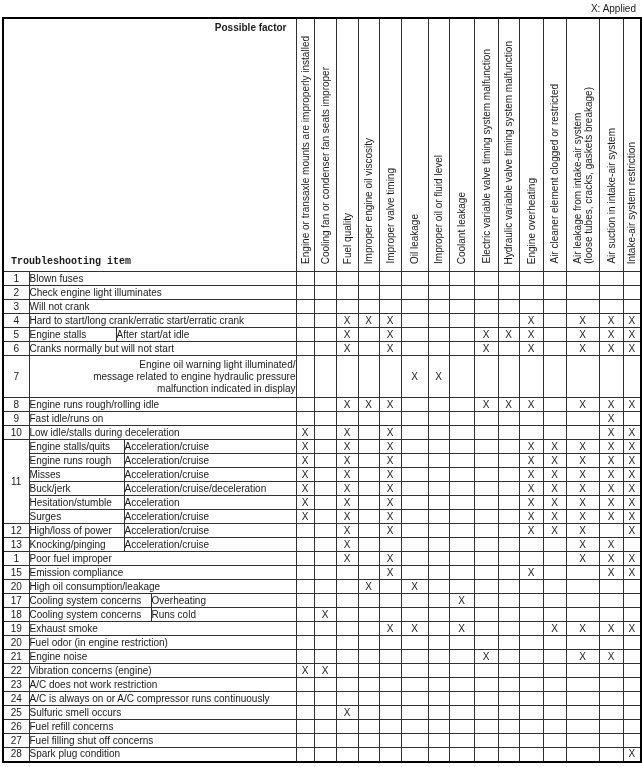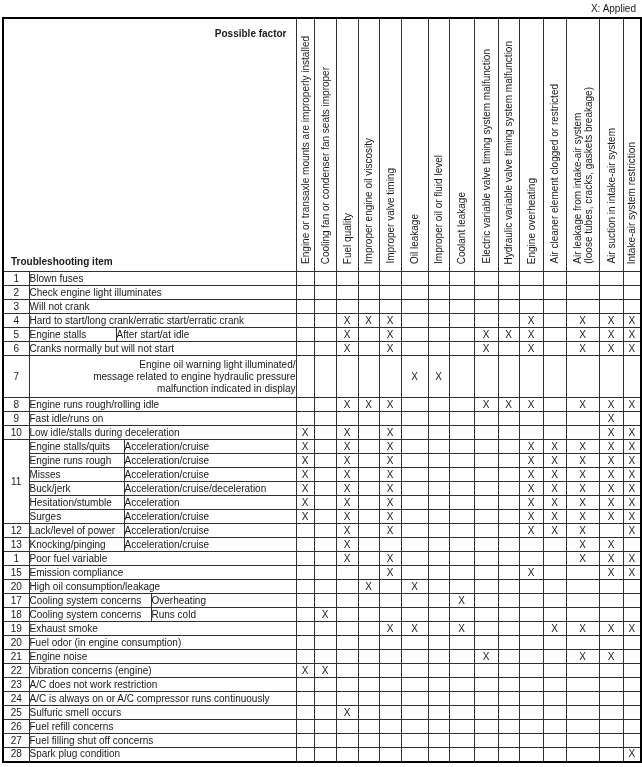--- a/index.html
+++ b/index.html
@@ -33,33 +33,34 @@
     padding: 0;
     overflow: hidden;
   }
   th.corner {
     position: relative;
     height: 252px;
     font-weight: normal;
   }
   .corner-top {
     position: absolute;
-    top: 9px;
+    top: 3px;
     right: 9px;
     font-size: 10px;
     font-weight: bold;
     white-space: nowrap;
   }
   .corner-bottom {
     position: absolute;
     bottom: 4px;
     left: 7px;
     font-size: 10px;
     font-weight: bold;
     white-space: nowrap;
+    font-family: Liberation Mono, monospace;
   }
   th.factor {
     vertical-align: bottom;
     text-align: center;
     font-weight: normal;
   }
   .vtext {
     display: inline-block;
     writing-mode: vertical-rl;
     transform: rotate(180deg);
@@ -442,21 +443,21 @@
           <td class="mark"></td>
           <td class="mark"></td>
           <td class="mark">X</td>
           <td class="mark">X</td>
           <td class="mark">X</td>
           <td class="mark">X</td>
           <td class="mark">X</td>
         </tr>
         <tr>
           <td class="num">12</td>
-          <td colspan="2" class="item">Lack/level of power</td>
+          <td colspan="2" class="item">High/loss of power</td>
           <td colspan="2" class="item">Acceleration/cruise</td>
           <td class="mark"></td>
           <td class="mark"></td>
           <td class="mark">X</td>
           <td class="mark"></td>
           <td class="mark">X</td>
           <td class="mark"></td>
           <td class="mark"></td>
           <td class="mark"></td>
           <td class="mark"></td>
@@ -482,21 +483,21 @@
           <td class="mark"></td>
           <td class="mark"></td>
           <td class="mark"></td>
           <td class="mark"></td>
           <td class="mark">X</td>
           <td class="mark">X</td>
           <td class="mark"></td>
         </tr>
         <tr>
           <td class="num">1</td>
-          <td colspan="4" class="item">Poor fuel variable</td>
+          <td colspan="4" class="item">Poor fuel improper</td>
           <td class="mark"></td>
           <td class="mark"></td>
           <td class="mark">X</td>
           <td class="mark"></td>
           <td class="mark">X</td>
           <td class="mark"></td>
           <td class="mark"></td>
           <td class="mark"></td>
           <td class="mark"></td>
           <td class="mark"></td>
@@ -598,21 +599,21 @@
           <td class="mark"></td>
           <td class="mark"></td>
           <td class="mark"></td>
           <td class="mark">X</td>
           <td class="mark">X</td>
           <td class="mark">X</td>
           <td class="mark">X</td>
         </tr>
         <tr>
           <td class="num">20</td>
-          <td colspan="4" class="item">Fuel odor (in engine consumption)</td>
+          <td colspan="4" class="item">Fuel odor (in engine restriction)</td>
           <td class="mark"></td>
           <td class="mark"></td>
           <td class="mark"></td>
           <td class="mark"></td>
           <td class="mark"></td>
           <td class="mark"></td>
           <td class="mark"></td>
           <td class="mark"></td>
           <td class="mark"></td>
           <td class="mark"></td>

